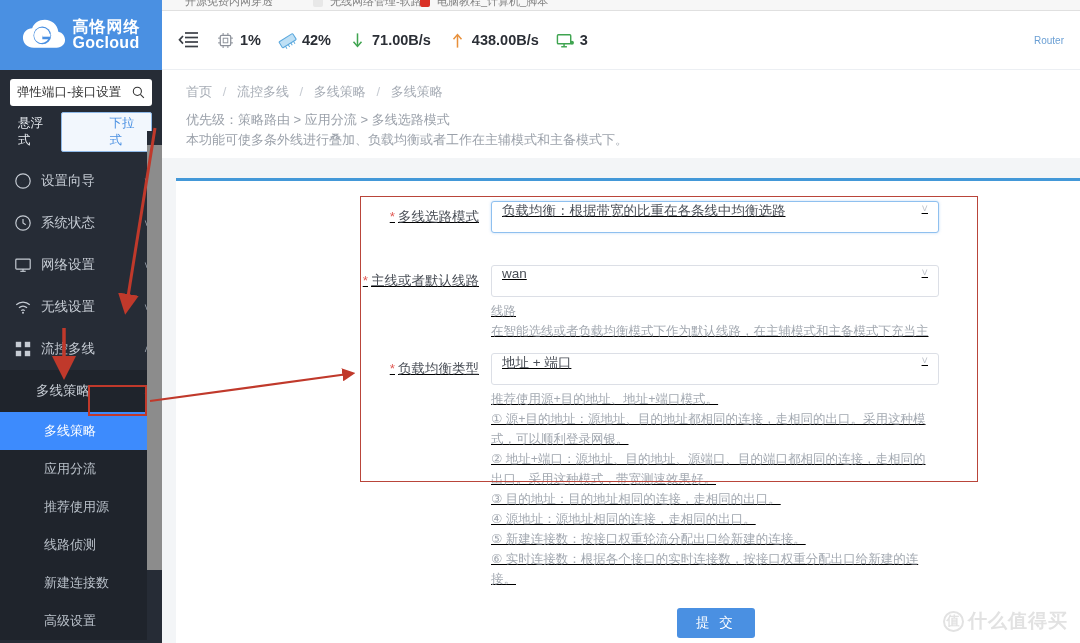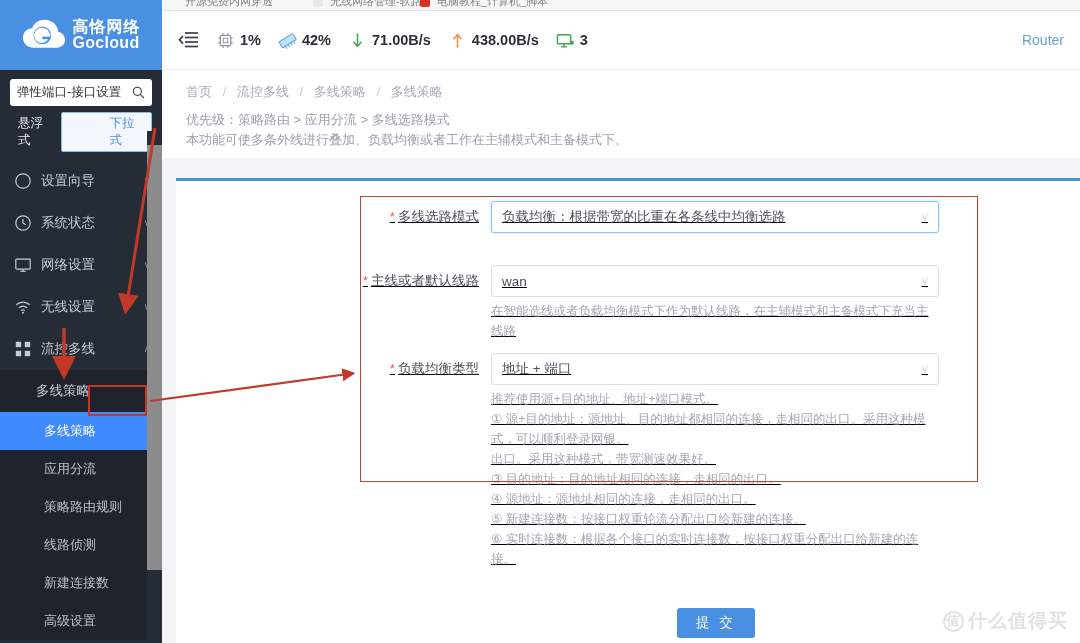--- a/index.html
+++ b/index.html
@@ -103,21 +103,21 @@
   .topbar {
     position: absolute; left: 162px; top: 11px; width: 918px; height: 59px;
     background: #ffffff; border-bottom: 1px solid #eceff3;
     display: flex; align-items: center; padding: 0 16px 0 16px;
   }
   .collapse-icon { width: 22px; height: 22px; margin-right: 16px; color: #3b3f46; cursor: pointer; }
   .stat { display: flex; align-items: center; margin-right: 17px; font-size: 14.5px; color: #2b2f36; font-weight: 600; }
   .stat .si { width: 19px; height: 19px; margin-right: 5px; flex: 0 0 auto; }
   .stat .sv { white-space: nowrap; }
   .topbar-spacer { flex: 1; }
-  .router-link { color: #6a9fd4; font-size: 14px; cursor: pointer; }
+  .router-link { color: #6a9fd4; font-size: 10px; cursor: pointer; }
 
   
   .page-head {
     position: absolute; left: 162px; top: 70px; width: 918px; height: 88px;
     background: #fff; padding: 13px 0 0 24px;
   }
   .crumb { font-size: 13px; color: #a6acb5; line-height: 18px; }
   .crumb .sep { margin: 0 7px; color: #c6cbd2; }
   .crumb .c-last { color: #a6acb5; }
   .desc { margin-top: 9px; font-size: 13px; color: #9ba1aa; line-height: 20px; }
@@ -136,21 +136,21 @@
   .form { position: absolute; left: 0; top: 0; width: 100%; padding-top: 20px; text-decoration: underline; }
   .frow { display: flex; align-items: flex-start; margin-bottom: 0; }
   .flabel {
     width: 315px; text-align: right; padding-right: 12px; font-size: 13.5px;
     color: #4a4f57; line-height: 32px; white-space: nowrap;
   }
   .flabel .req { color: #e05b55; margin-right: 3px; }
   .fctl { width: 448px; }
   .select {
     height: 32px; border: 1px solid #dcdfe6; border-radius: 3px; background: #fff;
-    display: flex; align-items: center; padding: 0 10px; cursor: pointer;
+    display: flex; padding: 0 10px; cursor: pointer;
   }
   .select.focused { border-color: #8fc0ef; box-shadow: 0 0 3px rgba(80,150,230,.35); }
   .select .val { flex: 1; font-size: 13.5px; color: #4a4f57; white-space: nowrap; overflow: hidden; }
   .select .arrow { color: #c0c4cc; font-size: 11px; margin-left: 6px; }
   .hint {
     font-size: 12.5px; color: #a2a8b0; line-height: 20px; padding-top: 4px;
     max-width: 448px;
   }
   .hint .ln { display: block; }
   .gap-1 { height: 32px; }
@@ -284,21 +284,21 @@
           <span class="lbl">多线策略</span>
           <span class="chev">˄</span>
         </div>
         <div class="sub-item active">
           <span>多线策略</span>
         </div>
         <div class="sub-item">
           <span>应用分流</span>
         </div>
         <div class="sub-item">
-          <span>策略路由规则</span>
+          <span>推荐使用源</span>
         </div>
         <div class="sub-item">
           <span>线路侦测</span>
         </div>
         <div class="sub-item">
           <span>新建连接数</span>
         </div>
         <div class="sub-item">
           <span>高级设置</span>
         </div>
@@ -424,41 +424,42 @@
       <div class="frow">
         <div class="flabel">
           <span class="req">*</span><span>主线或者默认线路</span>
         </div>
         <div class="fctl">
           <div class="select">
             <span class="val">wan</span>
             <span class="arrow">˅</span>
           </div>
           <div class="hint">
+            <span class="ln">线路</span>
             <span class="ln">在智能选线或者负载均衡模式下作为默认线路，在主辅模式和主备模式下充当主</span>
-            <span class="ln">线路</span>
           </div>
         </div>
       </div>
 
       <div style="height:12px"></div>
 
       <div class="frow">
         <div class="flabel">
           <span class="req">*</span><span>负载均衡类型</span>
         </div>
         <div class="fctl">
           <div class="select">
             <span class="val">地址 + 端口</span>
             <span class="arrow">˅</span>
           </div>
           <div class="hint">
             <span class="ln">推荐使用源+目的地址、地址+端口模式。</span>
             <span class="ln">① 源+目的地址：源地址、目的地址都相同的连接，走相同的出口。采用这种模</span>
             <span class="ln">式，可以顺利登录网银。</span>
+            <span class="ln">② 地址+端口：源地址、目的地址、源端口、目的端口都相同的连接，走相同的</span>
             <span class="ln">出口。采用这种模式，带宽测速效果好。</span>
             <span class="ln">③ 目的地址：目的地址相同的连接，走相同的出口。</span>
             <span class="ln">④ 源地址：源地址相同的连接，走相同的出口。</span>
             <span class="ln">⑤ 新建连接数：按接口权重轮流分配出口给新建的连接。</span>
             <span class="ln">⑥ 实时连接数：根据各个接口的实时连接数，按接口权重分配出口给新建的连</span>
             <span class="ln">接。</span>
           </div>
         </div>
       </div>
 

